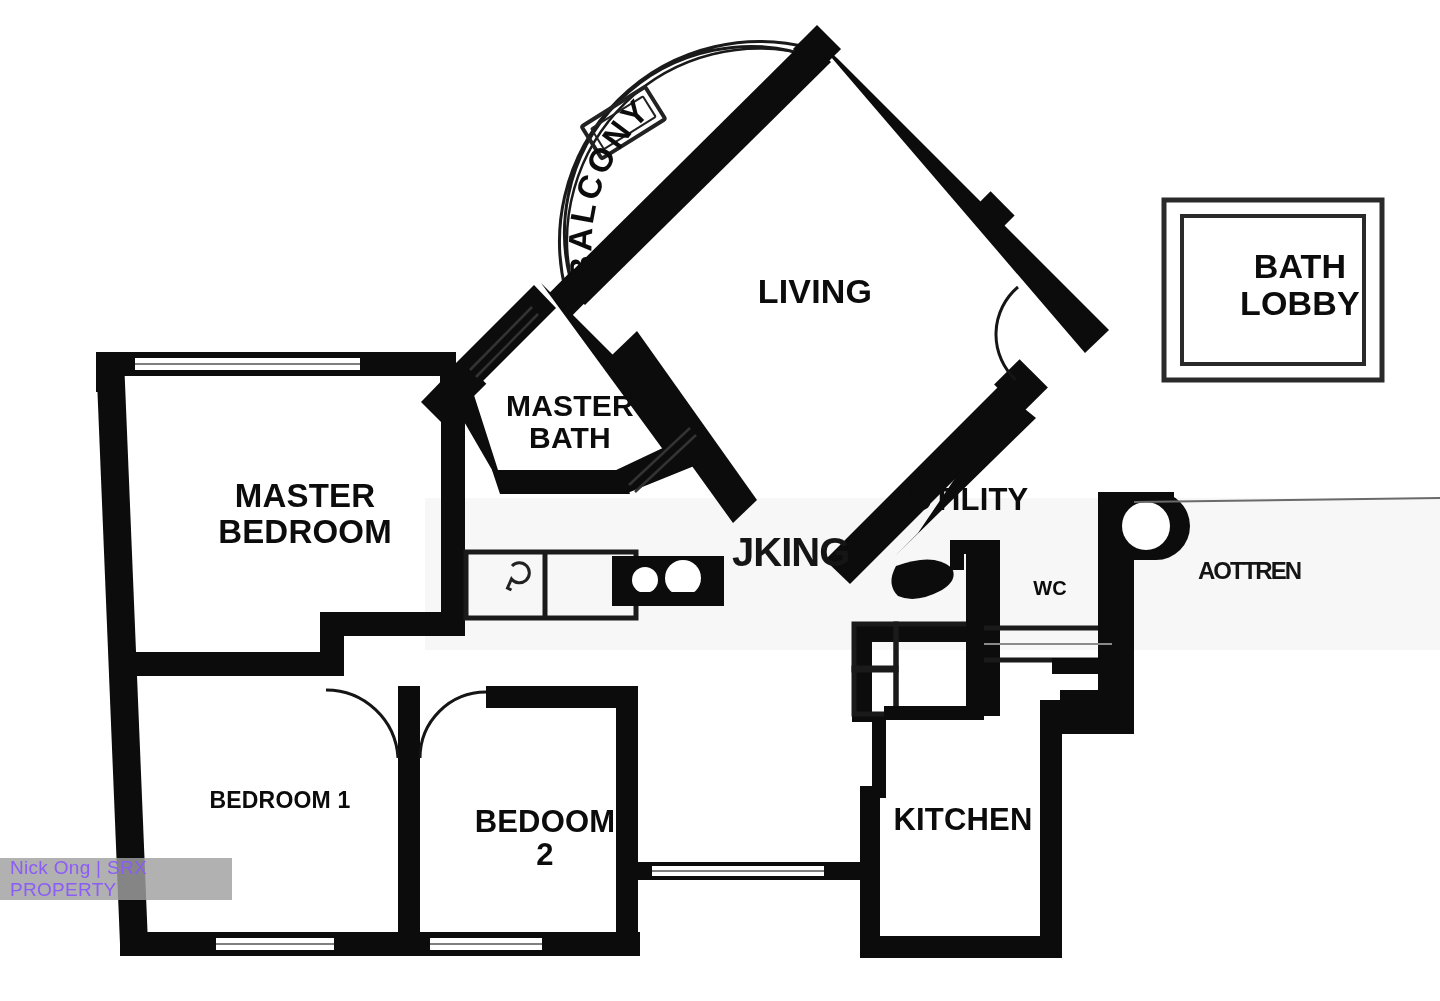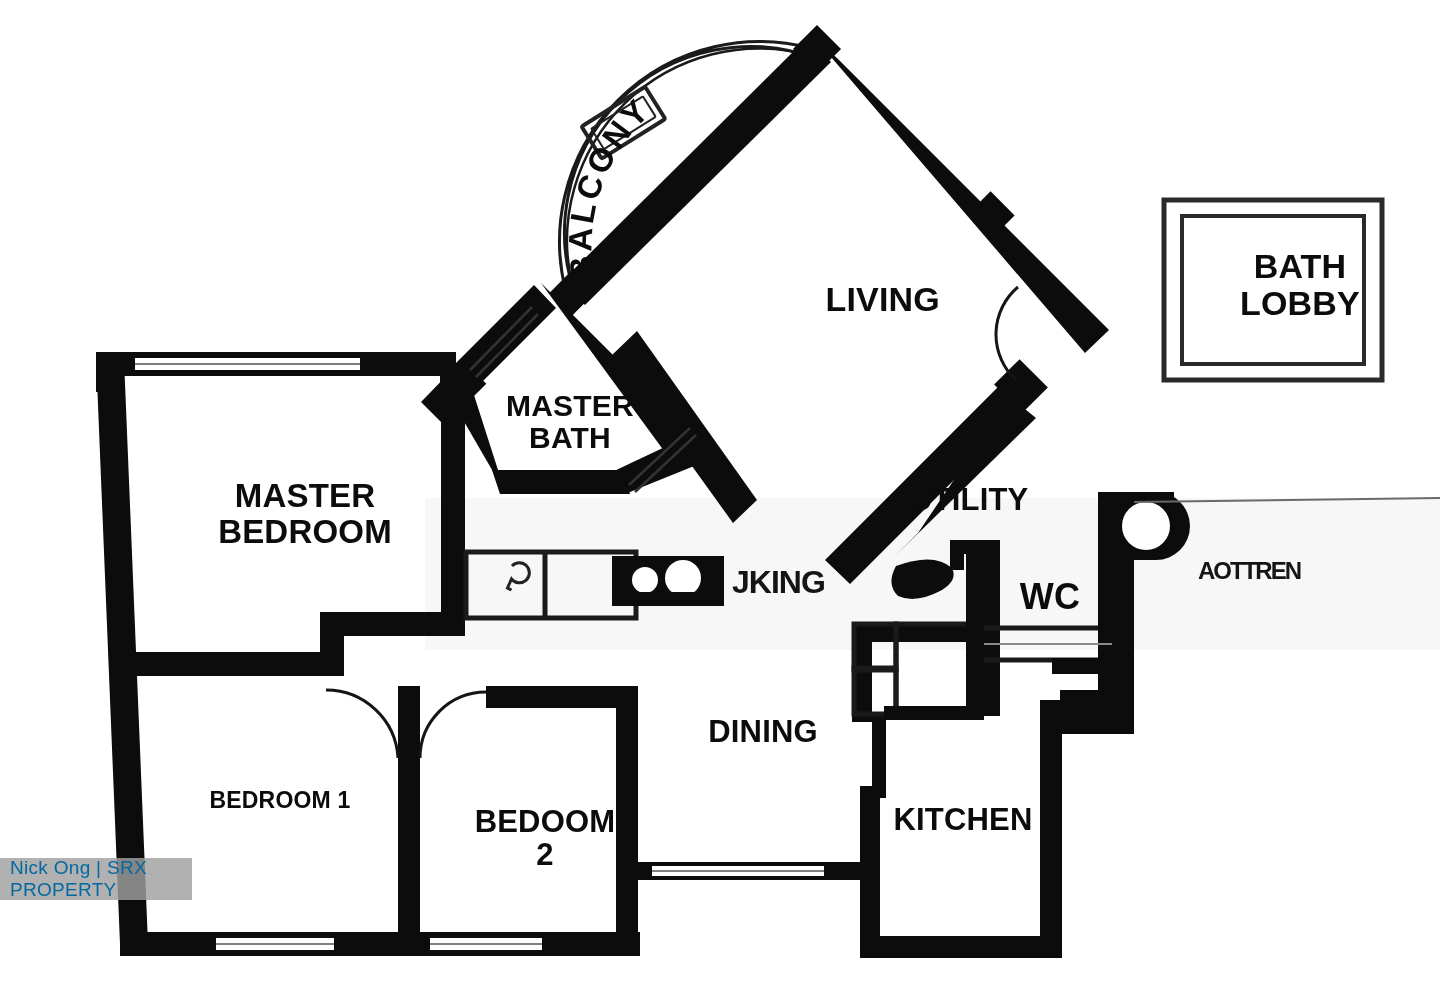--- a/index.html
+++ b/index.html
@@ -29,50 +29,50 @@
   .room-label {
     position: absolute;
     font-family: "Liberation Sans", sans-serif;
     font-weight: bold;
     color: #0c0c0c;
     text-align: center;
     line-height: 1.08;
     white-space: pre-line;
     letter-spacing: 0.2px;
   }
-  .lbl-living     { left: 690px;  top: 281px; width: 250px; font-size: 34px; text-align: right; }
+  .lbl-living     { left: 690px;  top: 273px; width: 250px; font-size: 34px; }
   .lbl-masterbath { left: 455px;  top: 390px; width: 230px; font-size: 30px; }
   .lbl-masterbed  { left: 145px;  top: 478px; width: 320px; font-size: 33px; }
   .lbl-bed1       { left: 120px;  top: 788px; width: 320px; font-size: 23px; }
   .lbl-bed2       { left: 430px;  top: 788px; width: 230px; font-size: 31px; margin-top: 17px; }
   .lbl-dining     { left: 648px;  top: 715px; width: 230px; font-size: 31px; }
   .lbl-kitchen    { left: 858px;  top: 803px; width: 210px; font-size: 31px; }
   .lbl-utility    { left: 910px;  top: 483px; width: 190px; font-size: 31px; text-align: left; }
-  .lbl-wc         { left: 995px;  top: 578px; width: 110px; font-size: 36px; }
+  .lbl-wc         { left: 995px;  top: 578px; width: 110px; font-size: 20px; }
   .lbl-liftlobby  { left: 1190px; top: 248px; width: 220px; font-size: 34px; }
 
   
   .artifact {
     position: absolute;
     font-family: "Liberation Sans", sans-serif;
     font-weight: bold;
     color: #151515;
     white-space: nowrap;
   }
-  .art-jking  { left: 732px;  top: 564px; font-size: 32px; letter-spacing: -1px; }
+  .art-jking  { left: 732px;  top: 530px; font-size: 40px; letter-spacing: -1px; }
   .art-aotren { left: 1198px; top: 557px; font-size: 24px; letter-spacing: -2px; }
 
   #watermark {
     position: absolute;
     left: 0px;
     top: 858px;
-    width: 192px;
+    width: 232px;
     height: 42px;
     background: rgba(160,160,160,0.82);
-    color: #0369a1;
+    color: #8b5cf6;
     font-family: "Liberation Sans", sans-serif;
     font-size: 19px;
     display: flex;
     align-items: center;
     padding-left: 10px;
     box-sizing: border-box;
     letter-spacing: 0.3px;
   }
 
   
@@ -241,21 +241,20 @@
   </svg>
 
   <div class="room-label lbl-living">LIVING</div>
   <div class="room-label lbl-masterbath">MASTER
 BATH</div>
   <div class="room-label lbl-masterbed">MASTER
 BEDROOM</div>
   <div class="room-label lbl-bed1">BEDROOM 1</div>
   <div class="room-label lbl-bed2">BEDOOM
 2</div>
-  <div class="room-label lbl-dining">DINING</div>
   <div class="room-label lbl-kitchen">KITCHEN</div>
   <div class="room-label lbl-utility">UTILITY</div>
   <div class="room-label lbl-wc">WC</div>
   <div class="room-label lbl-liftlobby">BATH
 LOBBY</div>
 
   <div class="artifact art-jking">JKING</div>
   <div class="artifact art-aotren">AOTTREN</div>
 
   <div id="watermark">Nick Ong | SRX PROPERTY</div>

